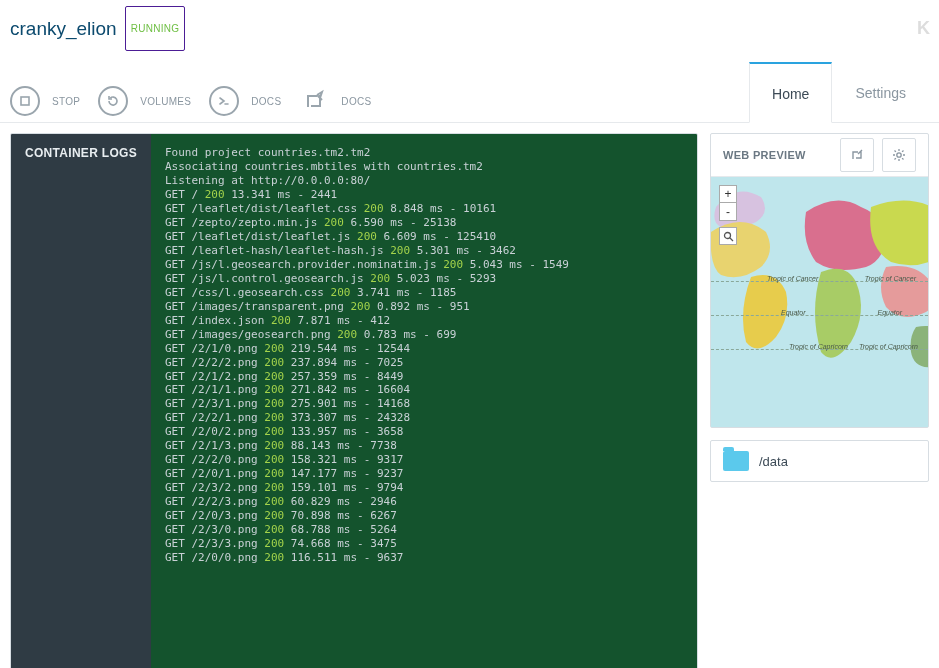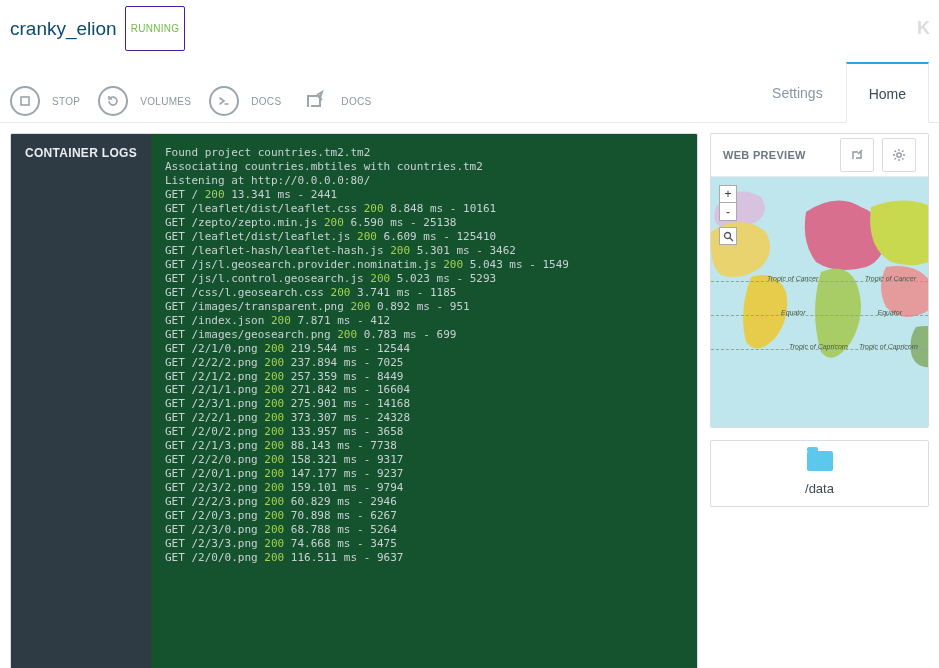--- a/index.html
+++ b/index.html
@@ -33,21 +33,21 @@
 .icon-btn { width: 34px; height: 34px; border: 1px solid #d7dde2; border-radius: 2px; display: flex; align-items: center; justify-content: center; color: #8a96a0; cursor: pointer; margin: -6px 0 -6px 4px; }
 .map-wrap { position: relative; height: 250px; background: linear-gradient(#b9e2e8, #b9e2e8); overflow: hidden; }
 .map-controls { position: absolute; top: 8px; left: 8px; display: flex; flex-direction: column; }
 .map-btn { width: 18px; height: 18px; background: #fff; border: 1px solid #aaa; font-size: 12px; display: flex; align-items: center; justify-content: center; cursor: pointer; color: #333; }
 .map-btn + .map-btn { border-top: none; }
 .map-btn.search { margin-top: 6px; border-top: 1px solid #aaa; }
 .map-svg { position: absolute; top: 0; left: 0; }
 .map-label { position: absolute; font-size: 7px; color: #4a5a4a; font-style: italic; white-space: nowrap; }
 .map-dash { position: absolute; left: 0; right: 0; border-top: 1px dashed #8aa89a; }
 
-.volumes-body { display: flex; align-items: center; gap: 10px; padding: 10px 12px; flex-direction: column; }
+.volumes-body { display: flex; align-items: center; gap: 10px; padding: 10px 12px; }
 .folder-icon { width: 26px; height: 20px; background: #5bc9ec; border-radius: 2px; position: relative; }
 .folder-icon::before { content: ""; position: absolute; top: -4px; left: 0; width: 11px; height: 4px; background: #5bc9ec; border-radius: 2px 2px 0 0; }
 .volume-path { font-size: 13px; color: #3c4a56; }
 </style>
 </head>
 <body>
 
 <div class="header">
   <span class="container-name">cranky_elion</span>
   <span class="status-badge">RUNNING</span>
@@ -85,22 +85,22 @@
       <div class="action-icon-nocircle">
         <svg width="28" height="28" viewBox="0 0 28 28">
             <path d="M8 20V9h9M20 8v11H11M17 8l5 5" fill="none" stroke="#9aa5ad" stroke-width="2"></path>
             <path d="M17 8l5-3-2 6" fill="none" stroke="#9aa5ad" stroke-width="2"></path>
           </svg>
       </div>
       <span class="action-label">DOCS</span>
     </div>
   </div>
   <div class="tabs">
+    <div class="tab active">Home</div>
     <div class="tab">Settings</div>
-    <div class="tab active">Home</div>
   </div>
 </div>
 
 <div class="main">
   <div class="logs-panel">
     <div class="panel-header">CONTAINER LOGS</div>
     <pre class="logs-body" id="logs-body">Found project countries.tm2.tm2
 Associating countries.mbtiles with countries.tm2
 Listening at http://0.0.0.0:80/
 GET / <span class="status">200</span> 13.341 ms - 2441

